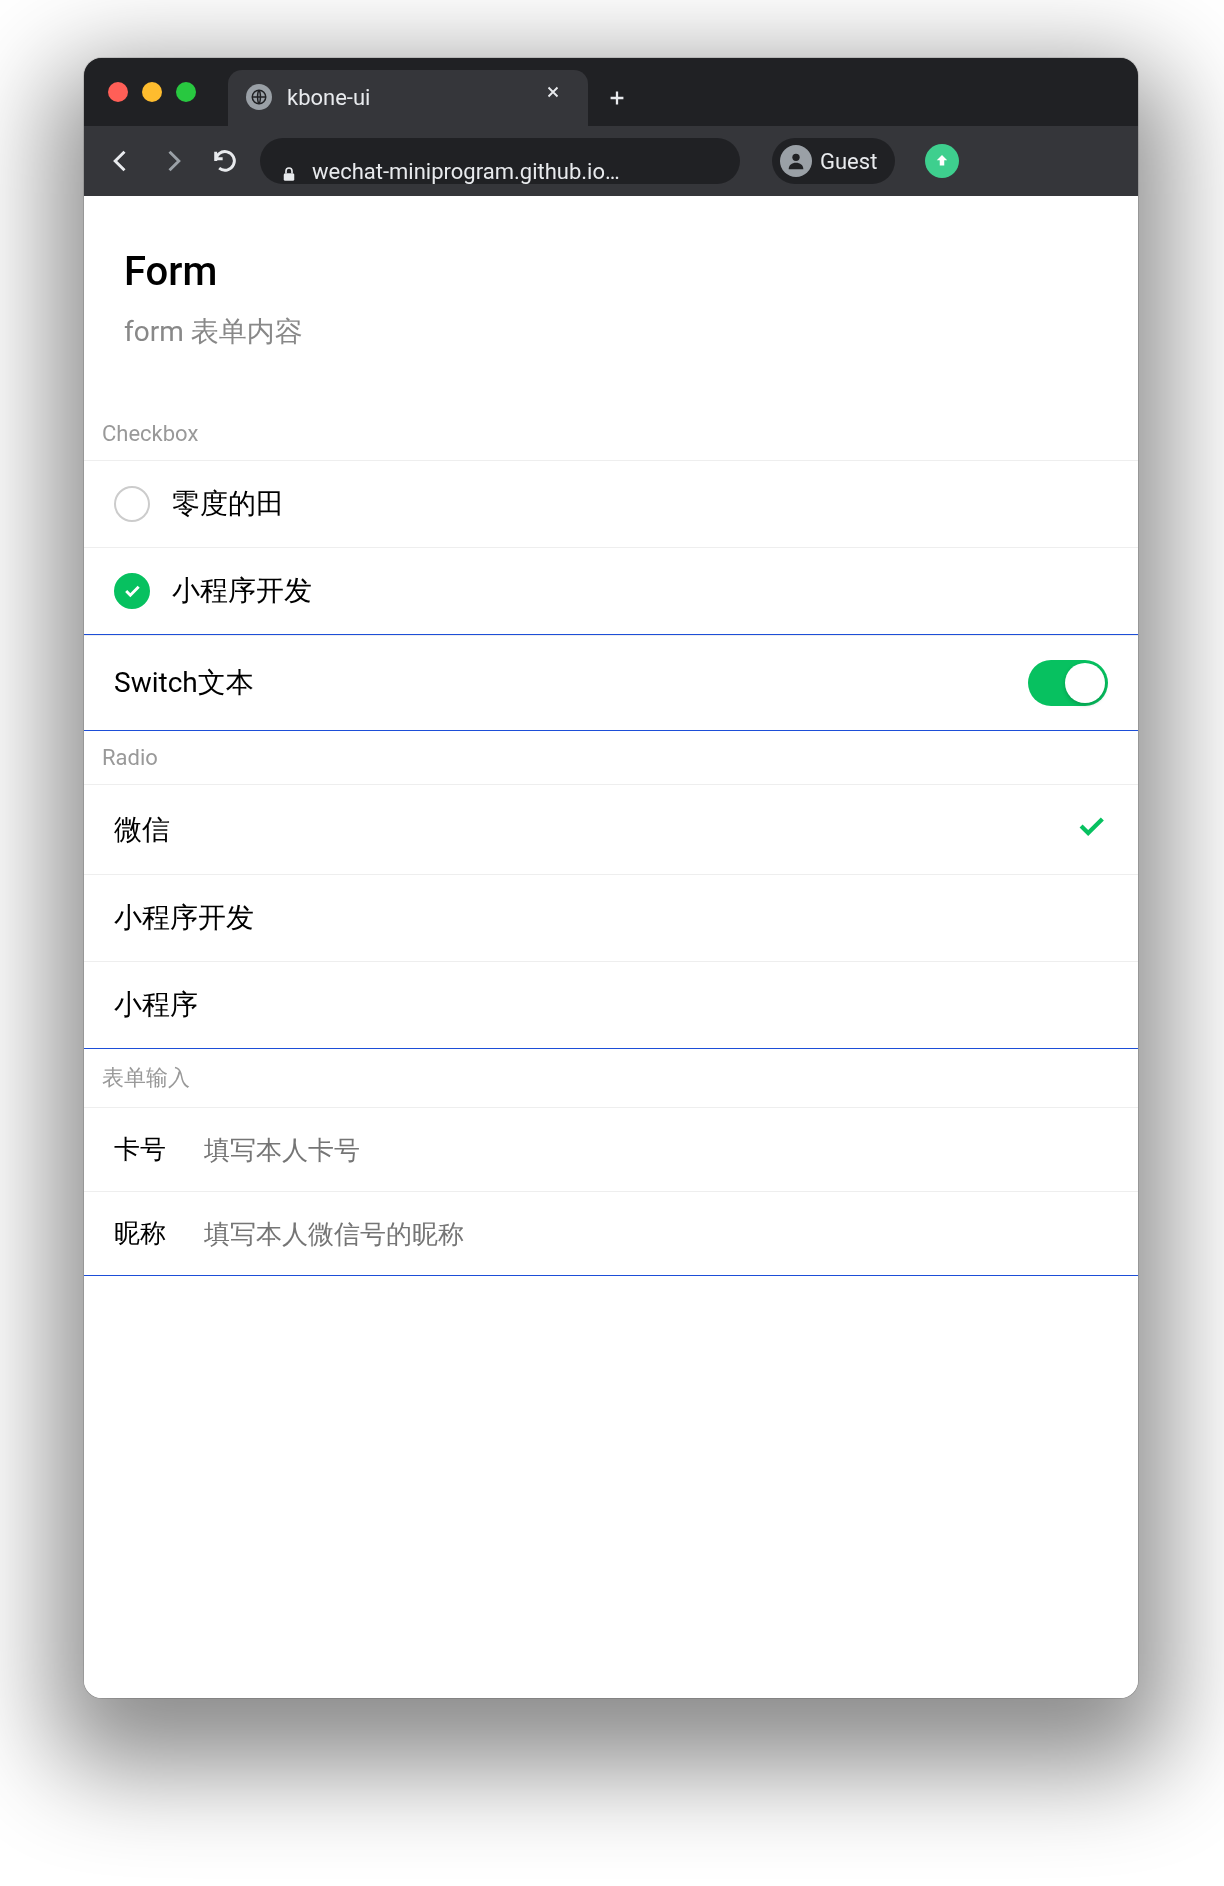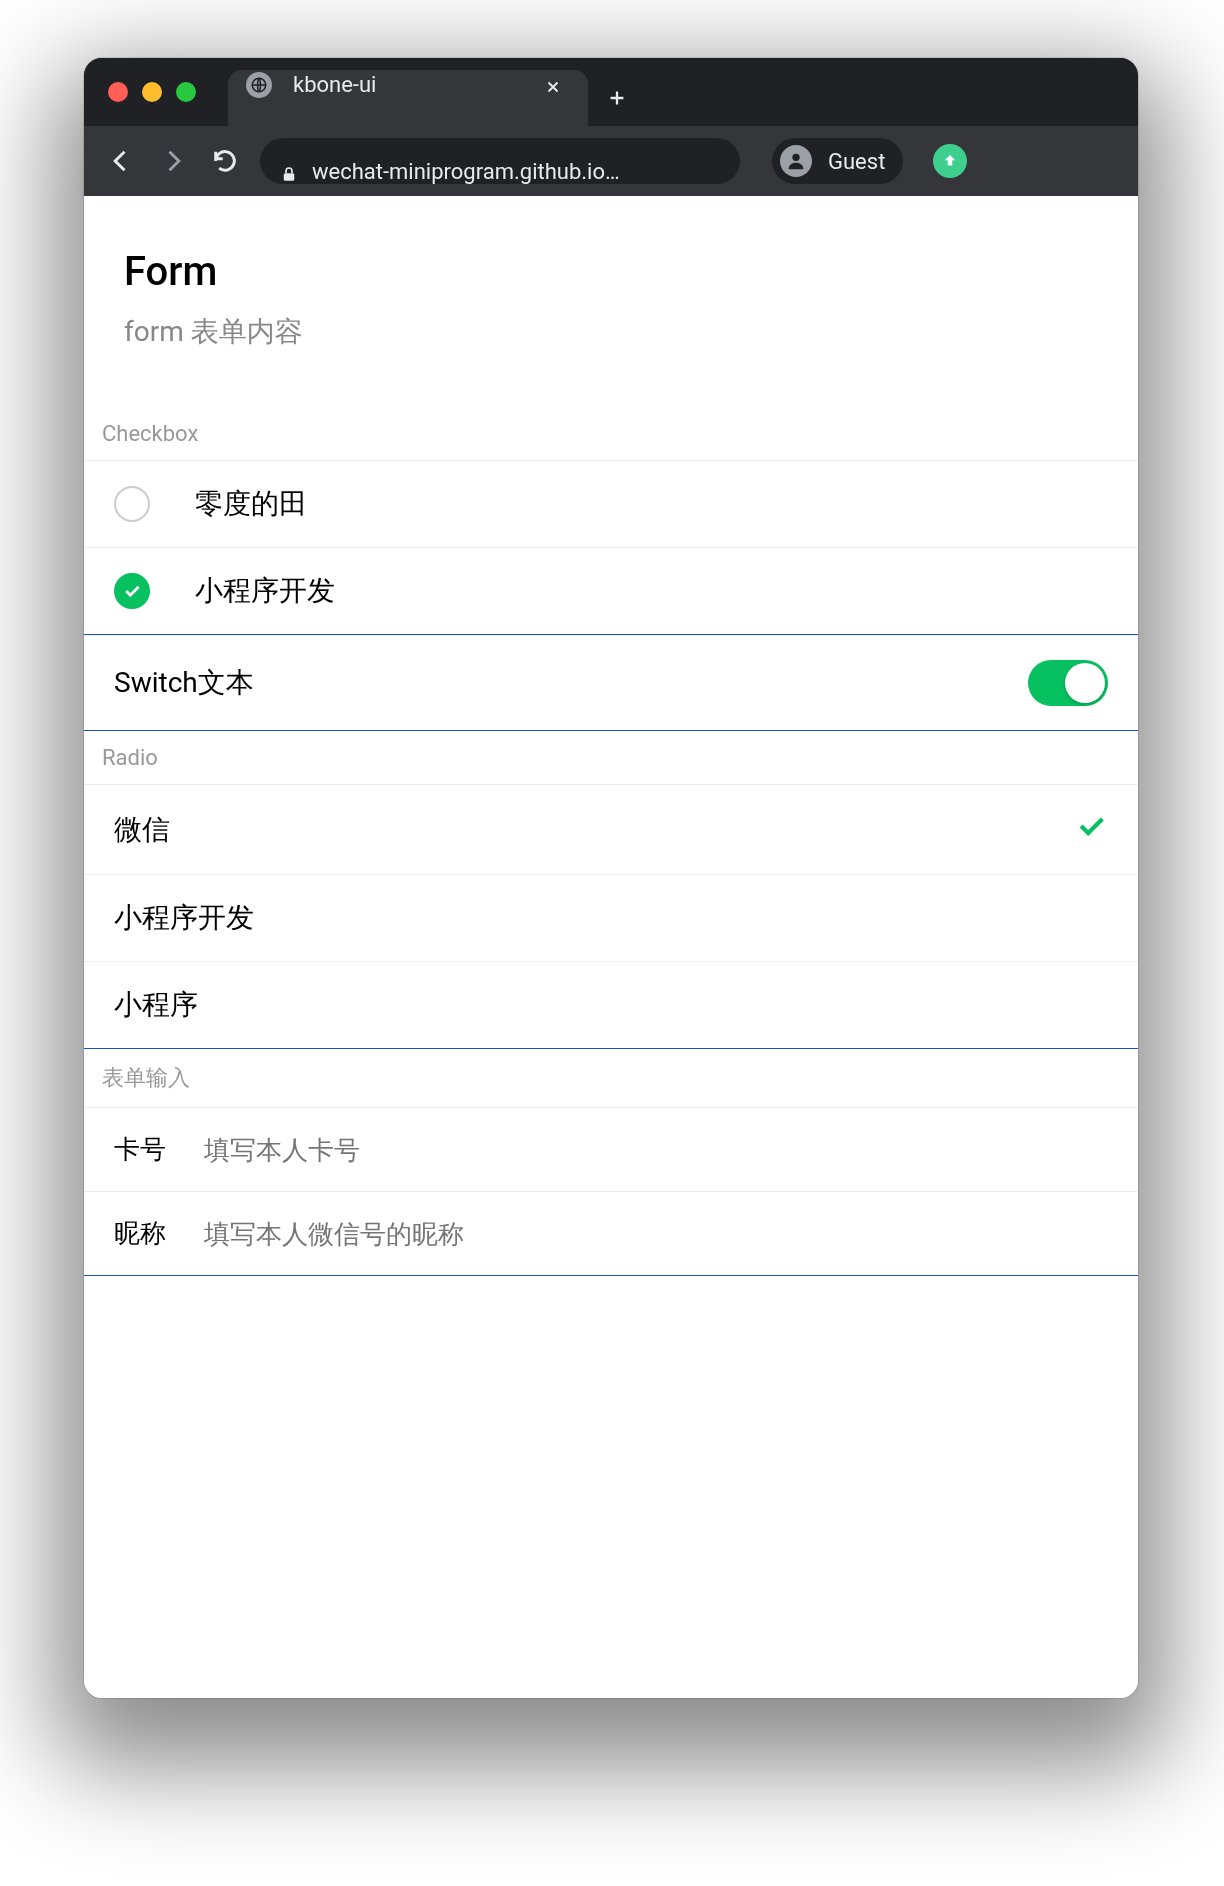--- a/index.html
+++ b/index.html
@@ -41,26 +41,26 @@
       align-items: center;
       height: 68px;
       padding-right: 22px;
     }
     .tl { width: 20px; height: 20px; border-radius: 50%; }
     .tl-red { background: #ff5f57; }
     .tl-yellow { background: #febc2e; }
     .tl-green { background: #28c840; }
     .tab {
       display: flex;
-      align-items: flex-start;
+      align-items: flex-end;
       height: 56px;
       background: #35363a;
       border-radius: 14px 14px 0 0;
-      padding: 2px 18px;
-      gap: 21px;
+      padding: 16px 18px;
+      gap: 15px;
       min-width: 360px;
       margin-left: 10px;
     }
     .tab-favicon {
       width: 26px; height: 26px;
       border-radius: 50%;
       background: #9aa0a6;
       display:flex; align-items:center; justify-content:center;
     }
     .tab-favicon svg { width: 18px; height: 18px; }
@@ -88,21 +88,21 @@
       align-items: flex-end;
       padding: 0 20px;
       gap: 14px;
       color: #e8eaed;
       font-size: 22px;
     }
     .lock-icon svg { width: 18px; height: 20px; display:block; }
     .guest-chip {
       display: flex;
       align-items: center;
-      gap: 16px;
+      gap: 8px;
       background: #202124;
       border-radius: 23px;
       height: 46px;
       padding: 0 18px 0 8px;
       color: #e8eaed;
       font-size: 22px;
       margin-left: 14px;
     }
     .guest-avatar {
       width: 32px; height: 32px; border-radius: 50%;
@@ -135,21 +135,20 @@
     .cells {
       border-top: 1px solid #eee;
     }
     .cell {
       display: flex;
       align-items: center;
       padding: 24px 30px;
       border-bottom: 1px solid #eee;
       font-size: 28px;
       color: #000;
-      gap: 23px;
     }
     .cell:last-child { border-bottom: 1px solid #1d4ed8; }
     .checkbox {
       width: 36px; height: 36px; border-radius: 50%;
       border: 2px solid #ccc;
       margin-right: 22px;
       display:flex; align-items:center; justify-content:center;
       background: #fff;
       flex-shrink: 0;
     }

